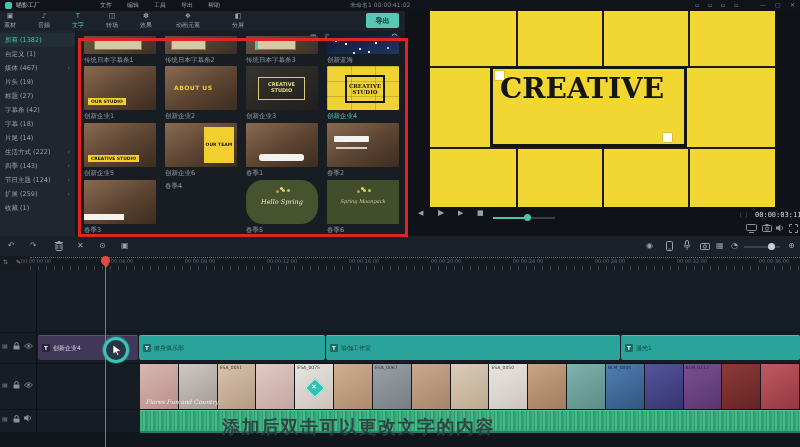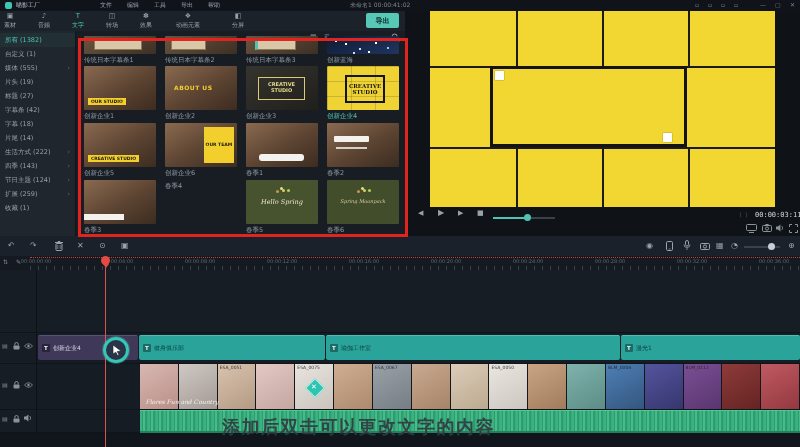--- a/index.html
+++ b/index.html
@@ -170,21 +170,21 @@
 <div id="export-btn" class="abs">导出</div>
 
 <div id="sidebar" class="abs">
     <div class="cat-item active">
       <span class="cat-lbl">所有 (1382)</span>
     </div>
     <div class="cat-item">
       <span class="cat-lbl">自定义 (1)</span>
     </div>
     <div class="cat-item">
-      <span class="cat-lbl">媒体 (555)</span>
+      <span class="cat-lbl">媒体 (467)</span>
       <span class="cat-chev">›</span>
     </div>
     <div class="cat-item">
       <span class="cat-lbl">片头 (19)</span>
     </div>
     <div class="cat-item">
       <span class="cat-lbl">标题 (27)</span>
     </div>
     <div class="cat-item">
       <span class="cat-lbl">字幕条 (42)</span>
@@ -299,21 +299,21 @@
       <div class="tpl-cell" style="left: 8px; top: 149px;">
         <div class="thumb art-lower-bar vidbg" style="height: 44px;">
           <div class="deco"></div>
         </div>
         <div class="tlbl">春季3</div>
       </div>
       <div class="tpl-cell" style="left: 89px; top: 149px;">
         <div class="tlbl">春季4</div>
       </div>
       <div class="tpl-cell" style="left: 170px; top: 149px;">
-        <div class="thumb art-spring-dark" style="height: 44px;">
+        <div class="thumb art-spring-dark" style="height: 44px; border-radius: 17px;">
           <div class="deco">Hello Spring</div>
         </div>
         <div class="tlbl">春季5</div>
       </div>
       <div class="tpl-cell" style="left: 251px; top: 149px;">
         <div class="thumb art-spring-dark2" style="height: 44px;">
           <div class="deco">Spring Moonpack</div>
         </div>
         <div class="tlbl">春季6</div>
       </div>
@@ -325,20 +325,21 @@
   <div id="canvas" class="abs" style="left:25px;top:0">
     <div class="gline-h" style="top:55px"></div>
     <div class="gline-h" style="top:136px"></div>
     <div class="gline-v" style="left:86px;top:0;height:55px"></div>
     <div class="gline-v" style="left:172px;top:0;height:55px"></div>
     <div class="gline-v" style="left:258px;top:0;height:55px"></div>
     <div class="gline-v" style="left:86px;top:138px;height:58px"></div>
     <div class="gline-v" style="left:172px;top:138px;height:58px"></div>
     <div class="gline-v" style="left:258px;top:138px;height:58px"></div>
     <div id="title-box">
+      <div>CREATIVE</div>
     </div>
     <div class="handle" style="left:65px;top:60px"></div>
     <div class="handle" style="left:233px;top:122px"></div>
   </div>
 
   <span class="pv-ico" style="left:13px;top:198px">◀</span>
   <span class="pv-ico" style="left:33px;top:197px;font-size:8px">▶</span>
   <span class="pv-ico" style="left:53px;top:198px">▶</span>
   <span class="pv-ico" style="left:72px;top:198px">■</span>
 </div>

